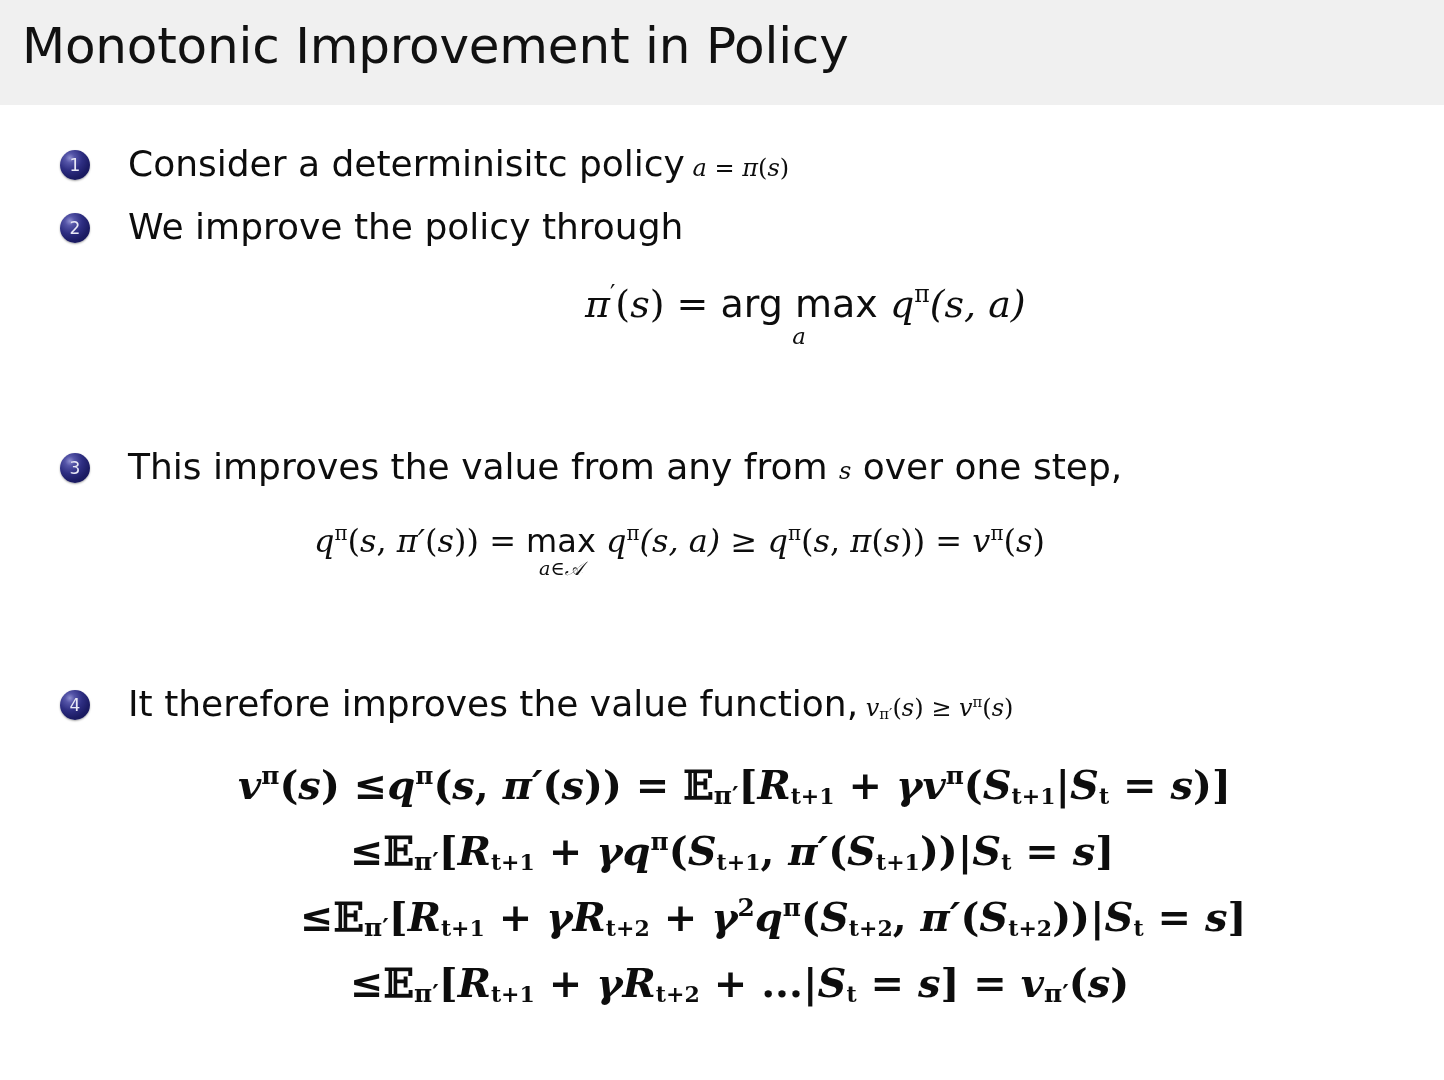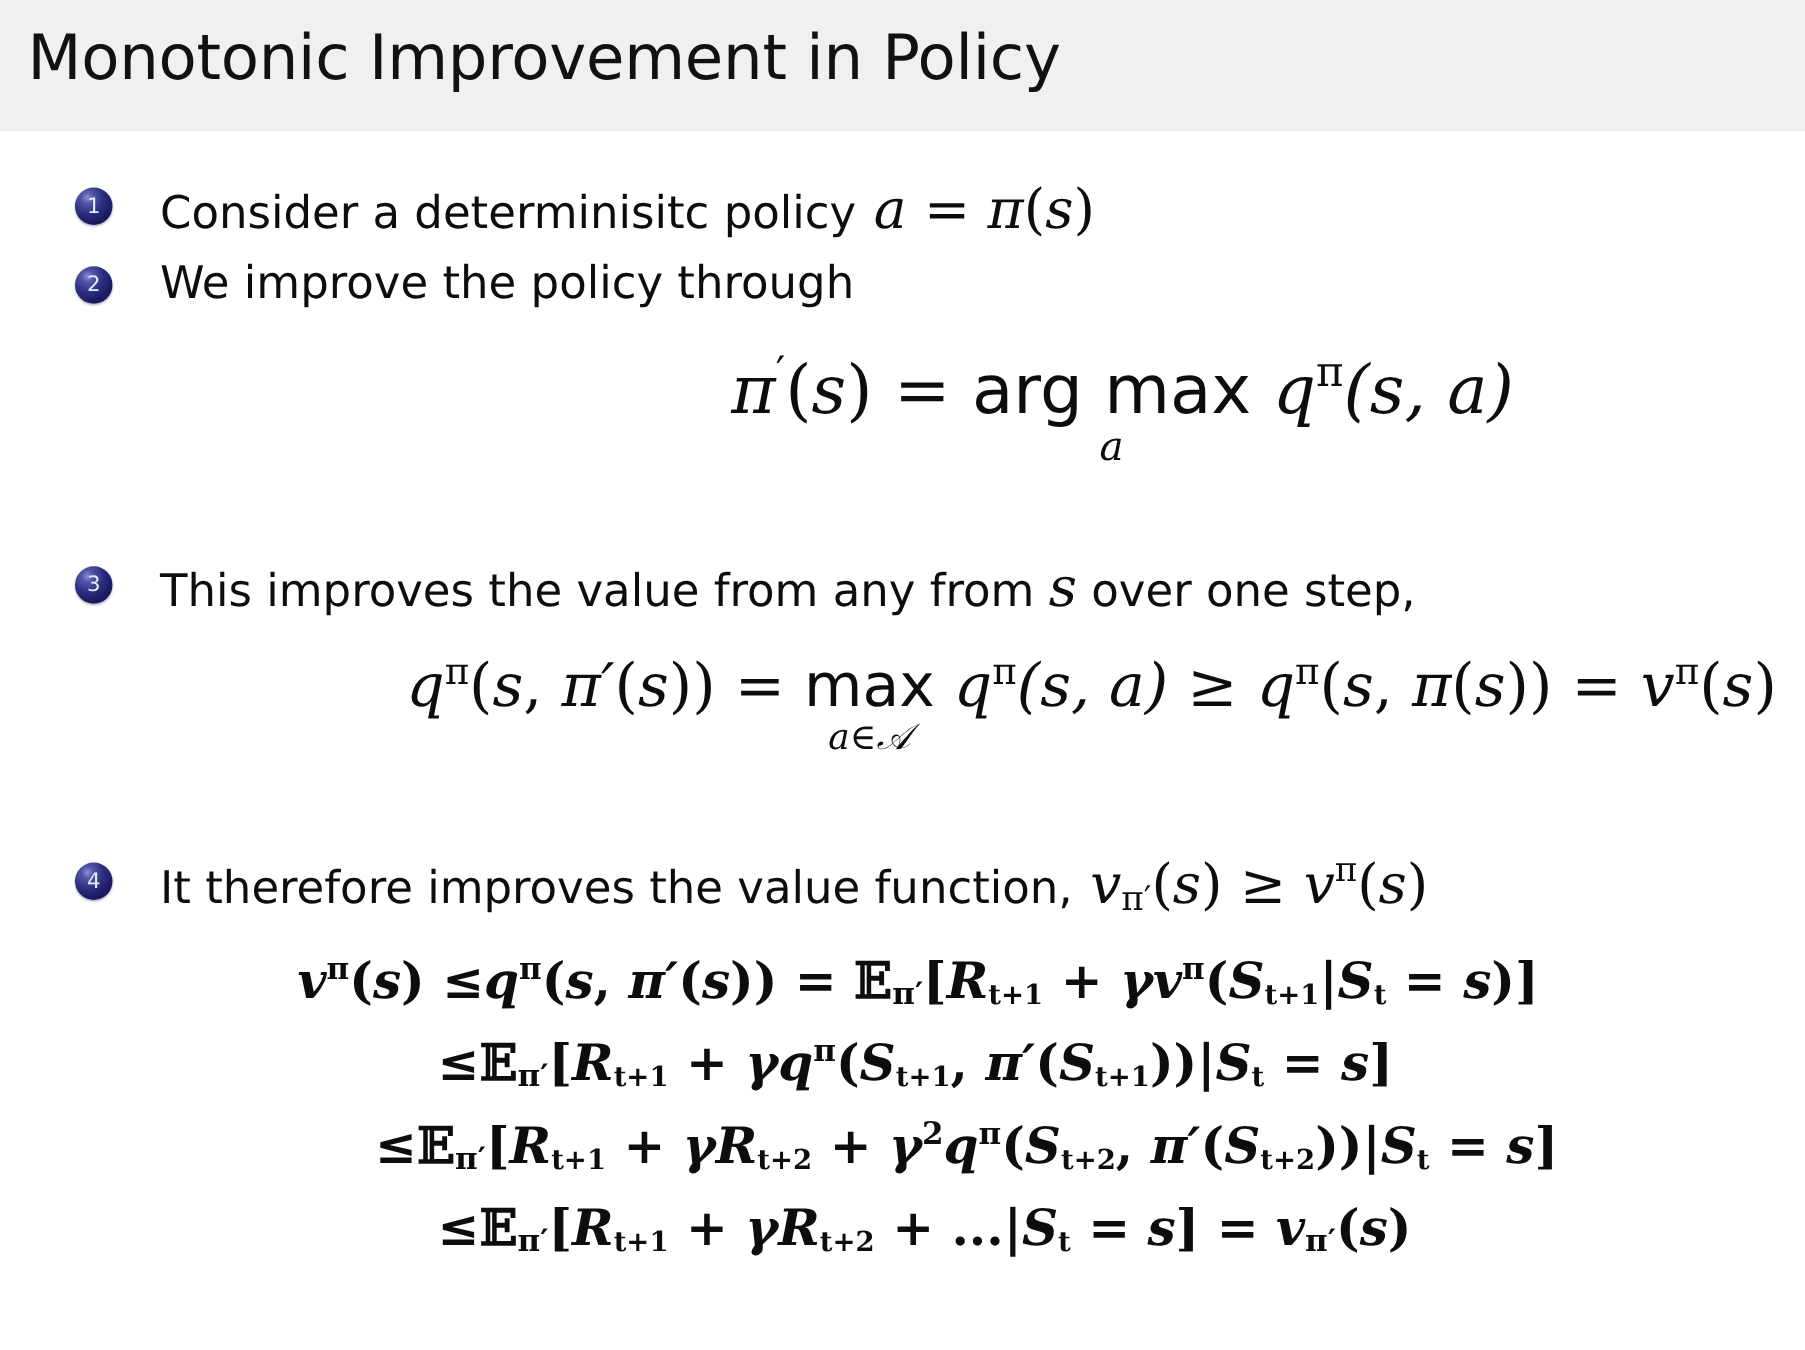--- a/index.html
+++ b/index.html
@@ -96,21 +96,21 @@
     line-height: 0;
     position: relative;
   }
   sup.sm { top: -0.62em; vertical-align: baseline; }
   sub.sm { bottom: -0.22em; vertical-align: baseline; }
   sub.sm2 { font-size: 0.55em; line-height: 0; bottom: -0.22em; vertical-align: baseline; position: relative; }
 
   
   .inline-math {
     font-family: "DejaVu Serif", serif;
-    font-size: 44px;
+    font-size: 24px;
   }
 
   
   .display-eq {
     position: absolute;
     font-family: "DejaVu Serif", serif;
     white-space: nowrap;
     color: #0d0d0d;
     line-height: 1;
   }
@@ -161,40 +161,40 @@
     </div>
   </div>
 
   <div class="item-row" style="left:60px; top:108px;">
     <div class="ball">
       <span class="num">2</span>
     </div>
     <div class="item-text" style="margin-left:38px; position:relative; top:-4px;">We improve the policy through</div>
   </div>
 
-  <div class="display-eq" style="left:585px; top:180px; font-size:54px;">
+  <div class="display-eq" style="left:585px; top:180px; font-size:38px;">
     <i class="mg">π</i><sup class="sm">′</sup><span class="mup">(</span><i class="mi">s</i><span class="mup">)</span>
     <span class="mup">=</span>
     <span class="oplim">
       <span class="opname">arg max</span>
       <span class="oplimits">a</span>
     </span>
     <i class="mi">q</i><sup class="sm">π</sup><i class="mi">(s, a)</i>
   </div>
 
   <div class="item-row" style="left:60px; top:348px;">
     <div class="ball">
       <span class="num">3</span>
     </div>
     <div class="item-text" style="margin-left:38px; position:relative; top:-4px;">
       <span>This improves the value from any from</span>&nbsp;<i class="inline-math mi">s</i>&nbsp;<span>over one step,</span>
     </div>
   </div>
 
-  <div class="display-eq" style="left:325px; top:420px; font-size:48px;">
+  <div class="display-eq" style="left:314px; top:420px; font-size:32px;">
     <i class="mi">q</i><sup class="sm">π</sup><span class="mup">(</span><i class="mi">s</i><span class="mup">,</span> <i class="mg">π′</i><span class="mup">(</span><i class="mi">s</i><span class="mup">))</span>
     <span class="mup">=</span>
     <span class="oplim">
       <span class="opname">max</span>
       <span class="oplimits">a∈𝒜</span>
     </span>
     <i class="mi">q</i><sup class="sm">π</sup><i class="mi">(s, a)</i>
     <span class="mup">≥</span>
     <i class="mi">q</i><sup class="sm">π</sup><span class="mup">(</span><i class="mi">s</i><span class="mup">,</span> <i class="mg">π</i><span class="mup">(</span><i class="mi">s</i><span class="mup">))</span>
     <span class="mup">=</span>

